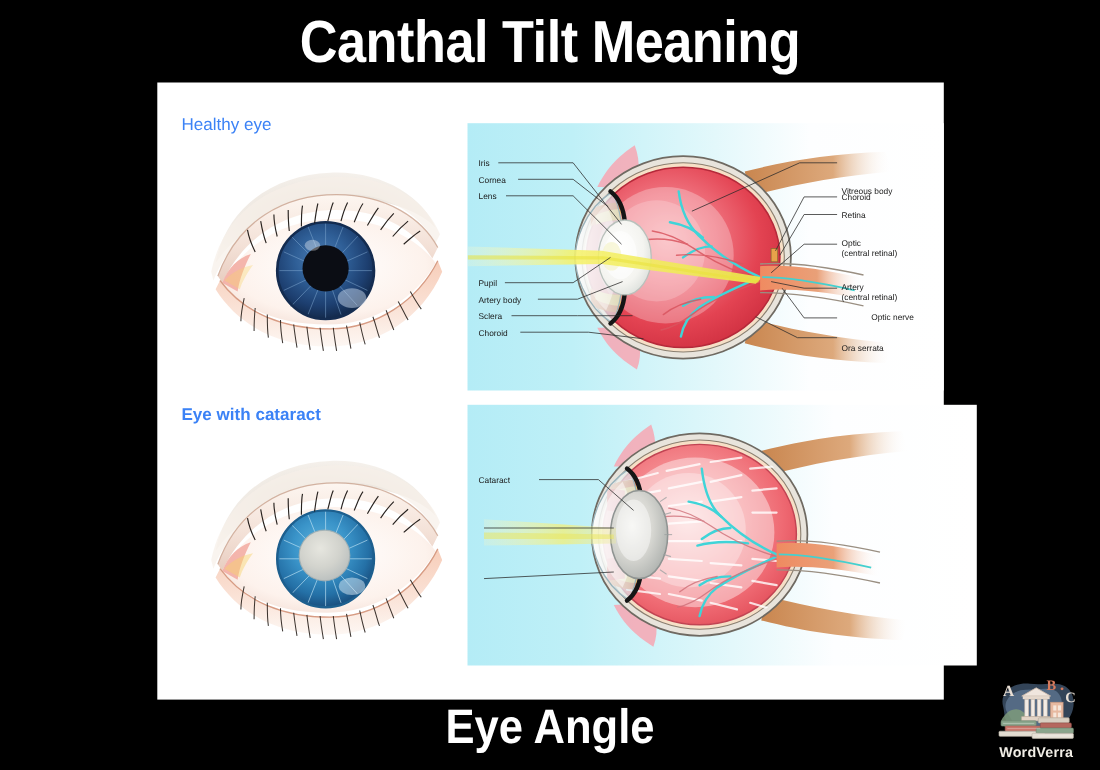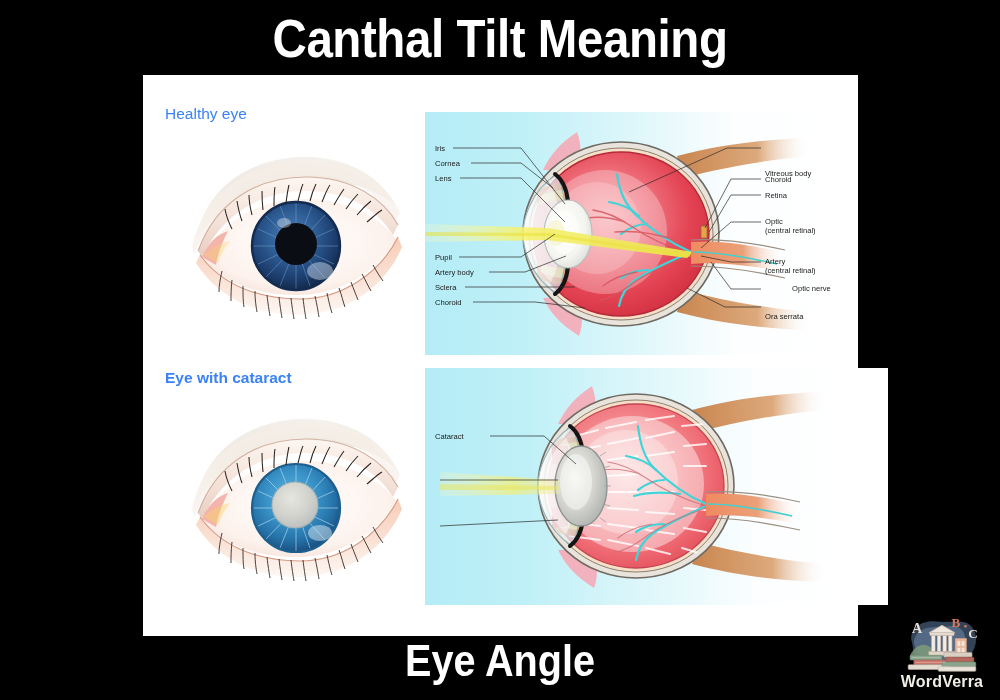--- a/index.html
+++ b/index.html
@@ -85,21 +85,21 @@
 
   
   .logo{
     position:absolute; right:10px; bottom:8px;
     width:96px; height:78px;
   }
   .logo-text{
     position:absolute; left:0; right:0; bottom:1px;
     text-align:center;
     color:#f1eee6;
-    font-size:16px;
+    font-size:13px;
     font-weight:600;
     letter-spacing:0.2px;
   }
 </style>
 </head>
 <body>
 
 <div class="banner-title">Canthal Tilt Meaning</div>
 
 <div class="content-panel">

